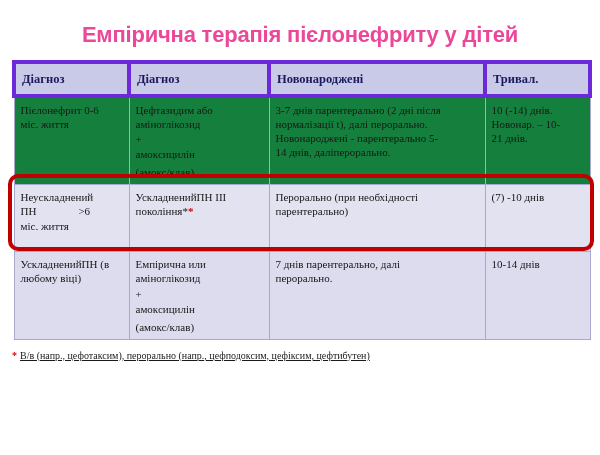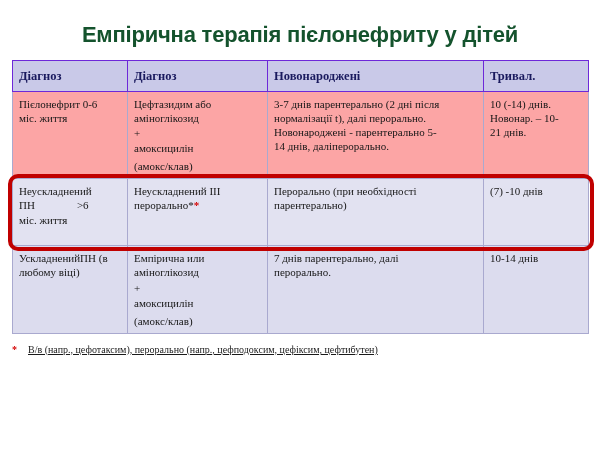--- a/index.html
+++ b/index.html
@@ -18,56 +18,56 @@
     width: 600px;
     height: 455px;
     background: #ffffff;
     box-sizing: border-box;
   }
   .title {
     text-align: center;
     font-family: "Liberation Sans", sans-serif;
     font-weight: bold;
     font-size: 22px;
-    color: #14532d;
+    color: #ec4899;
     padding-top: 22px;
     padding-bottom: 6px;
     letter-spacing: -0.2px;
   }
   .table-wrap {
     position: relative;
     margin: 6px 12px 0 12px;
   }
   table.main {
     width: 100%;
     border-collapse: collapse;
     table-layout: fixed;
     font-size: 11px;
     color: #171717;
   }
   table.main th {
     background: #c9c9e8;
-    border: 1px solid #6d28d9;
+    border: 4px solid #6d28d9;
     text-align: left;
     font-weight: bold;
     font-size: 12.5px;
     padding: 4px 6px;
     color: #1a1a5e;
     font-family: "Liberation Serif", serif;
     vertical-align: middle;
     height: 22px;
   }
   table.main td {
     border: 1px solid #a9a9cf;
     vertical-align: top;
     padding: 5px 6px;
     line-height: 1.28;
     background: #e8e8f4;
   }
-  tr.row-0 td { background: #fca5a5; margin-left: 25px; }
+  tr.row-0 td { background: #15803d; margin-left: 25px; }
   tr.row-1 td { background: #e2e2f1; }
   tr.row-2 td { background: #dcdcee; margin-left: 31px; }
   .col0 { width: 115px; }
   .col1 { width: 140px; }
   .col2 { width: 216px; }
   .col3 { width: 105px; }
   .cell-line { display: block; }
   .plus { display: block; margin: 1px 0; }
   .spacer-sm { display: block; height: 4px; }
   .redstar {
@@ -85,21 +85,21 @@
     pointer-events: none;
     box-sizing: border-box;
   }
   .footnote {
     margin: 10px 12px 0 12px;
     font-size: 10px;
     color: #1a1a1a;
     font-family: "Liberation Serif", serif;
   }
   .footnote .redstar { margin-right: 3px; }
-  .footnote u { text-decoration: underline; margin-left: 8px; }
+  .footnote u { text-decoration: underline; }
 </style>
 </head>
 <body>
 
 <div class="slide">
 
   <div class="title">Емпірична терапія пієлонефриту у дітей</div>
 
   <div class="table-wrap">
     <table class="main">
@@ -146,22 +146,22 @@
 
         <tr class="row-1">
           <td style="height:56px;">
             <span class="cell-line">Неускладнений</span>
             <span class="cell-line">
               <span>ПН</span><span class="nowrap-gap"></span><span>&gt;6</span>
             </span>
             <span class="cell-line">міс. життя</span>
           </td>
           <td>
-            <span class="cell-line">Неускладнений ІІІ</span>
-            <span class="cell-line"><span>перорально*</span><span class="redstar">*</span></span>
+            <span class="cell-line">УскладненийПН ІІІ</span>
+            <span class="cell-line"><span>покоління*</span><span class="redstar">*</span></span>
           </td>
           <td>
             <span class="cell-line">Перорально (при необхідності</span>
             <span class="cell-line">парентерально)</span>
           </td>
           <td>
             <span class="cell-line">(7) -10 днів</span>
           </td>
         </tr>
 

